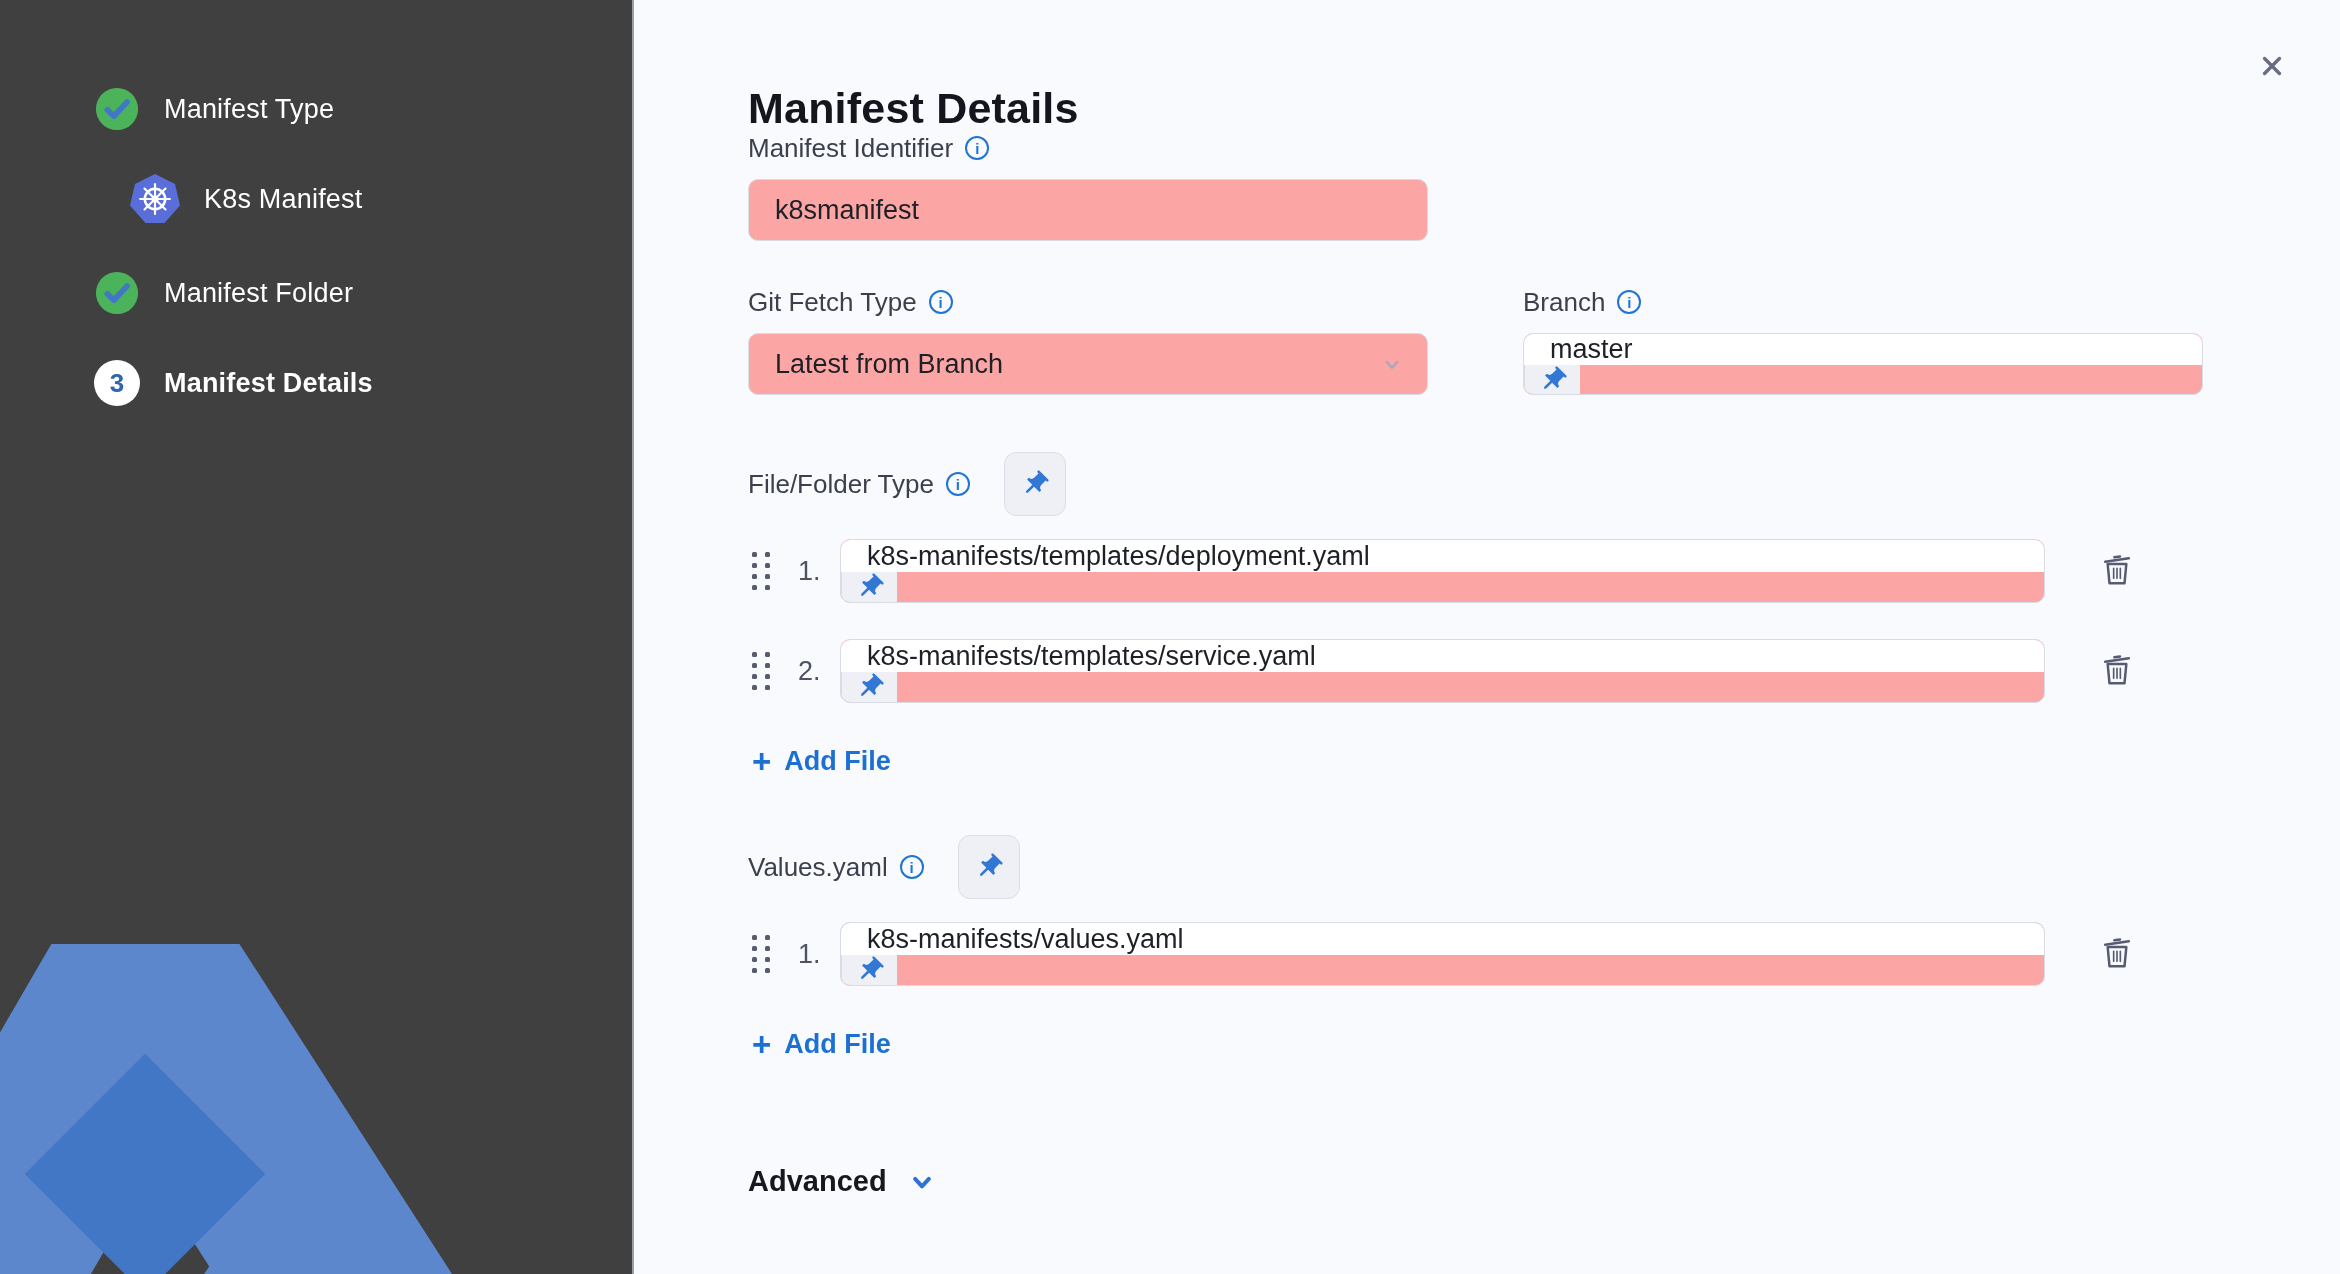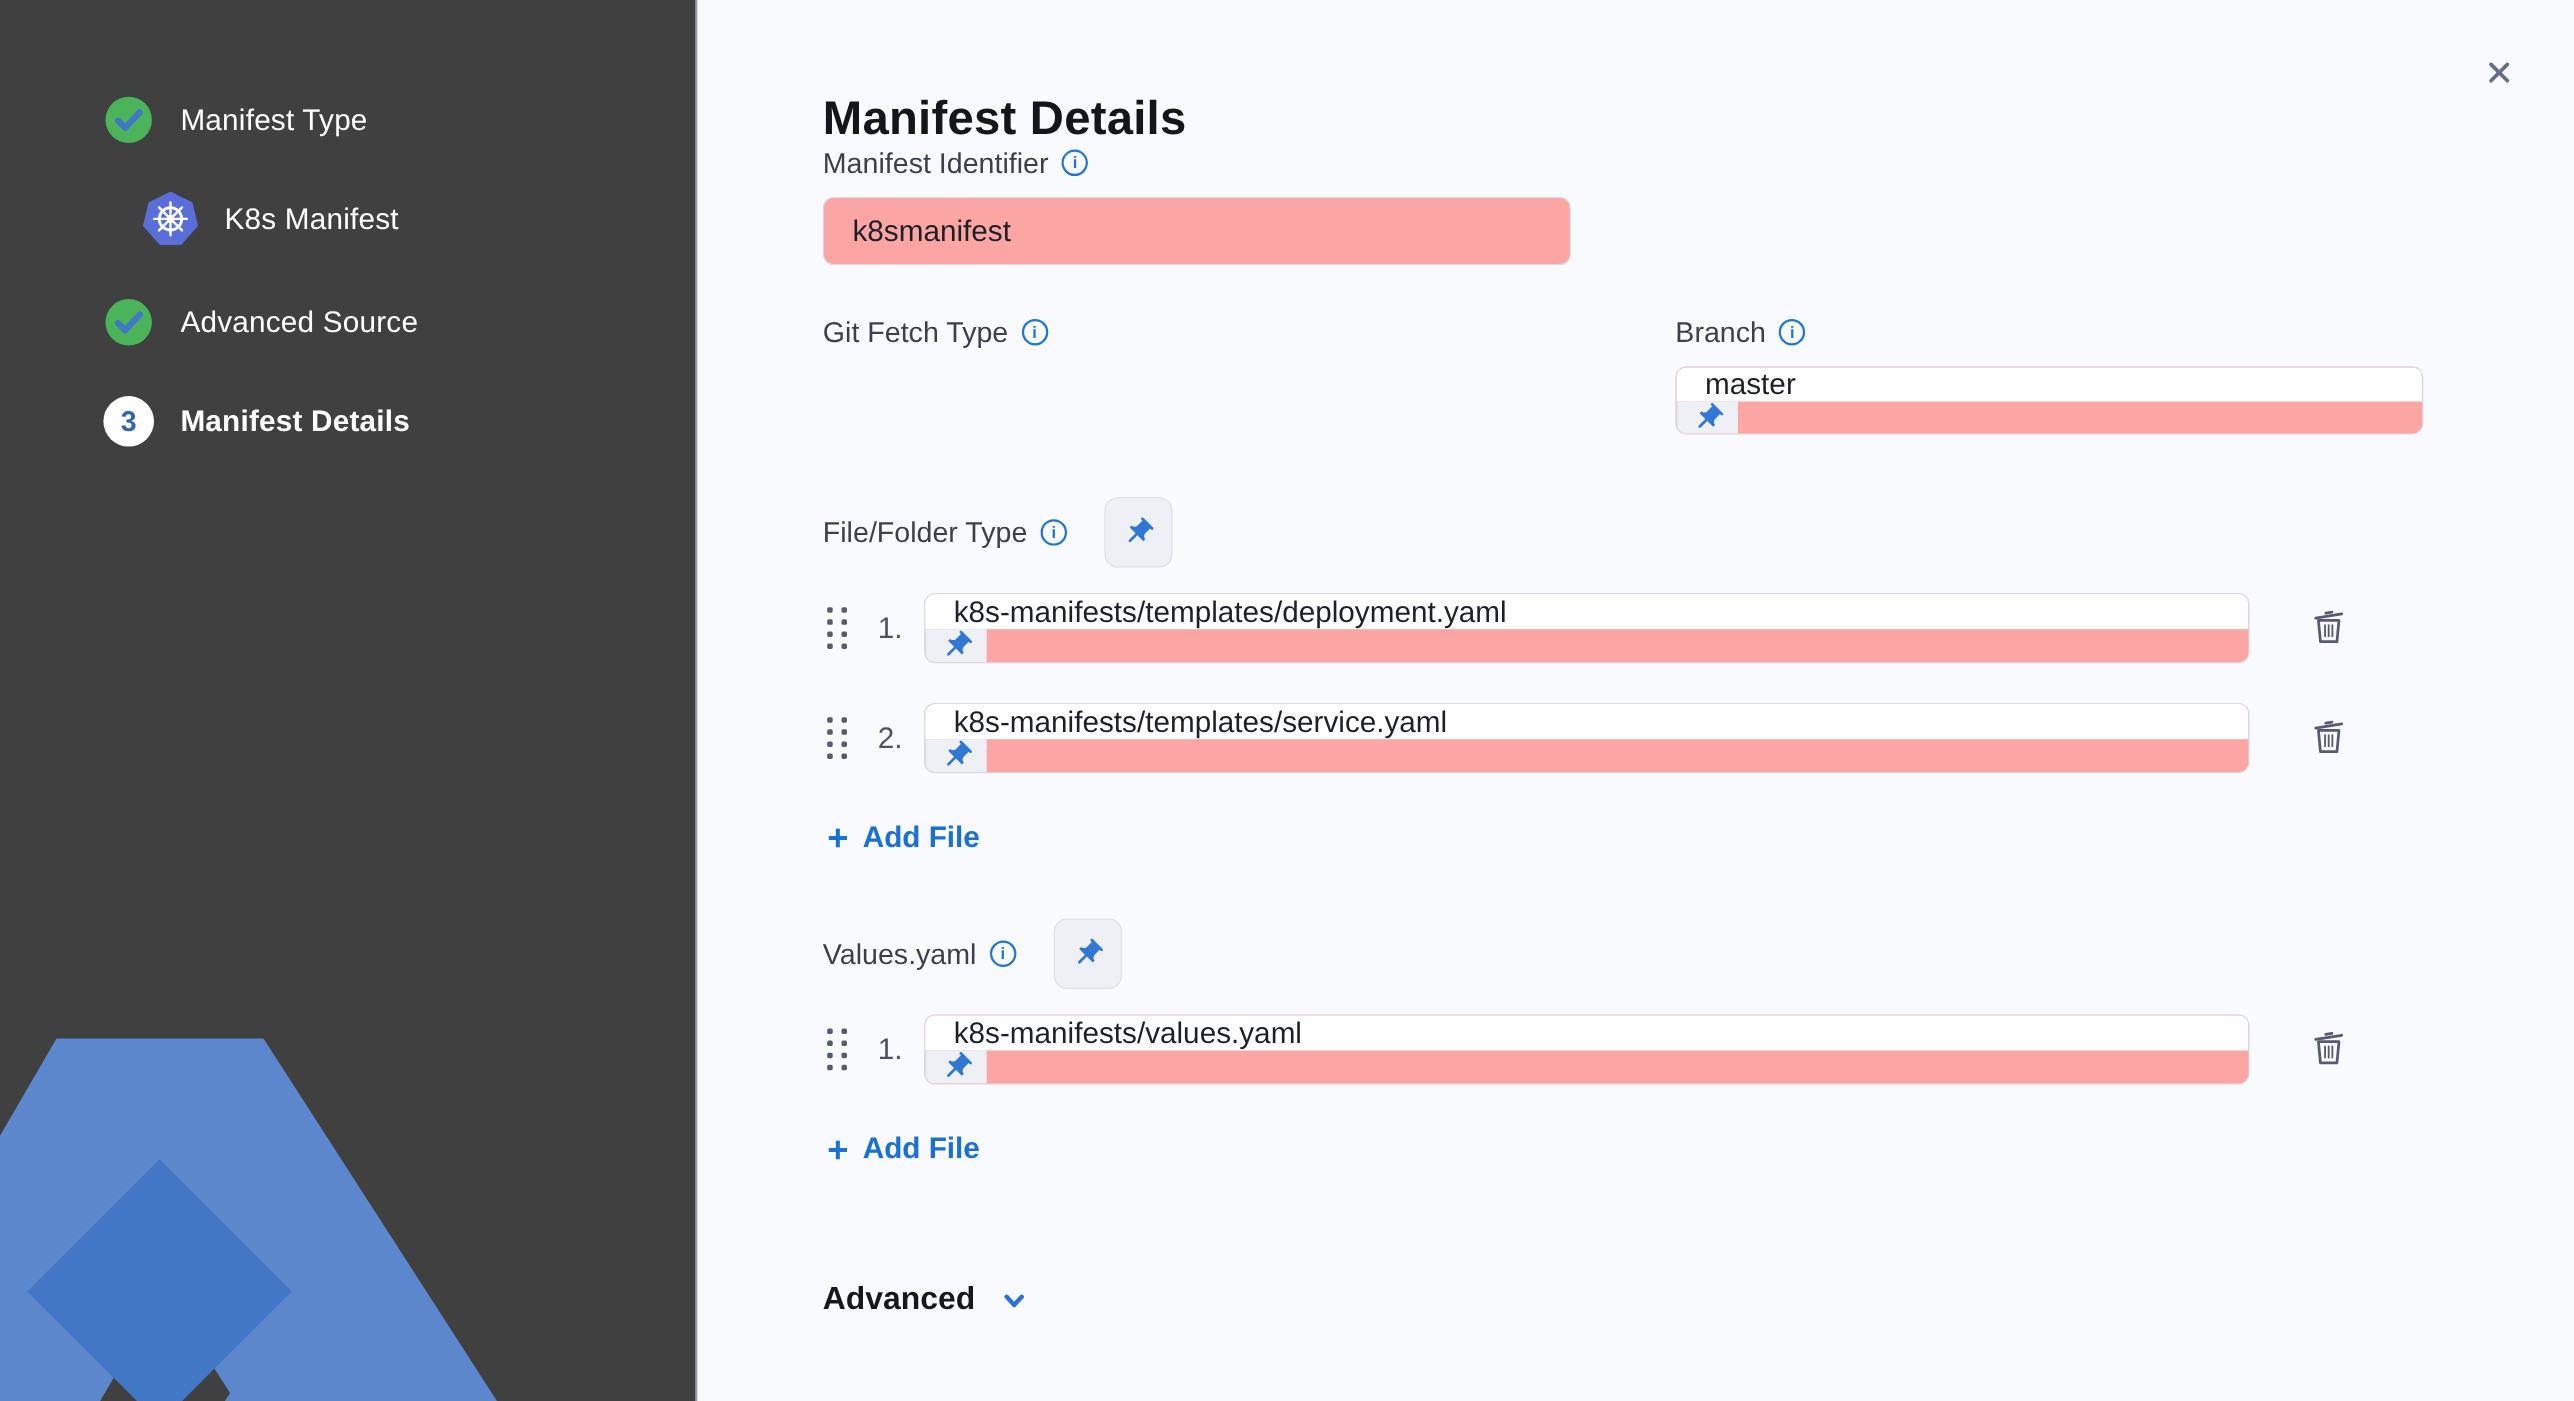--- a/index.html
+++ b/index.html
@@ -142,21 +142,21 @@
         </svg>
       </span>
       <span class="step-label">K8s Manifest</span>
     </div>
 
     <div class="step">
       <svg class="check-icon" viewBox="0 0 24 24">
         <circle cx="12" cy="12" r="11" fill="#4bb45a"></circle>
         <path d="M7 12.4 l3.3 3.4 L17.2 8.4" fill="none" stroke="#4277c6" stroke-width="3" stroke-linecap="round" stroke-linejoin="round"></path>
       </svg>
-      <span class="step-label">Advanced Source</span>
+      <span class="step-label">Manifest Folder</span>
     </div>
 
     <div class="step current">
       <span class="step-num">3</span>
       <span class="step-label">Manifest Details</span>
     </div>
   </div>
 
   <svg class="watermark" width="634" height="330" viewBox="0 0 634 330">
     <path d="M -240 700 L 145 38 L 610 760" fill="none" stroke="#5d87cd" stroke-width="200" stroke-linejoin="round" stroke-linecap="round"></path>
@@ -184,20 +184,26 @@
     </div>
     <input class="text-input" value="k8smanifest" style="">
   </div>
 
   
   <div class="two-col">
     <div class="col">
       <div class="label-row">
         <span class="f-label">Git Fetch Type</span>
         <span class="info-dot">i</span>
+      </div>
+      <div class="select-box">
+        <span>Latest from Branch</span>
+        <svg width="26" height="26" viewBox="0 0 24 24" fill="none" stroke="#a3a8ba" stroke-width="2" stroke-linecap="round" stroke-linejoin="round">
+          <path d="M7 10 l5 5.5 5-5.5"></path>
+        </svg>
       </div>
     </div>
 
     <div class="col">
       <div class="label-row">
         <span class="f-label">Branch</span>
         <span class="info-dot">i</span>
       </div>
       <div class="input-group">
         <input value="master" style="">

